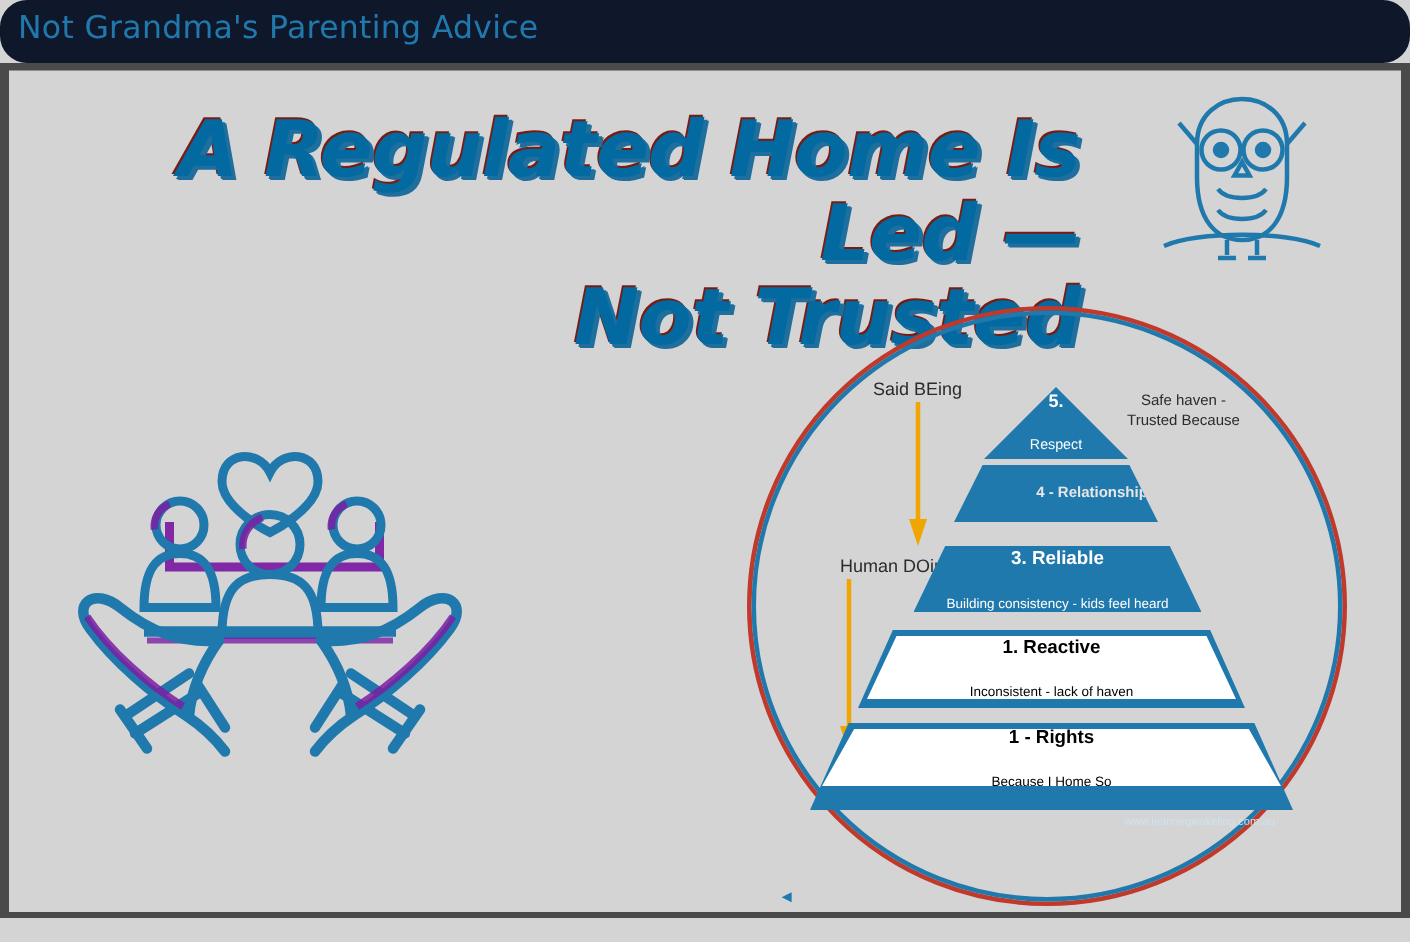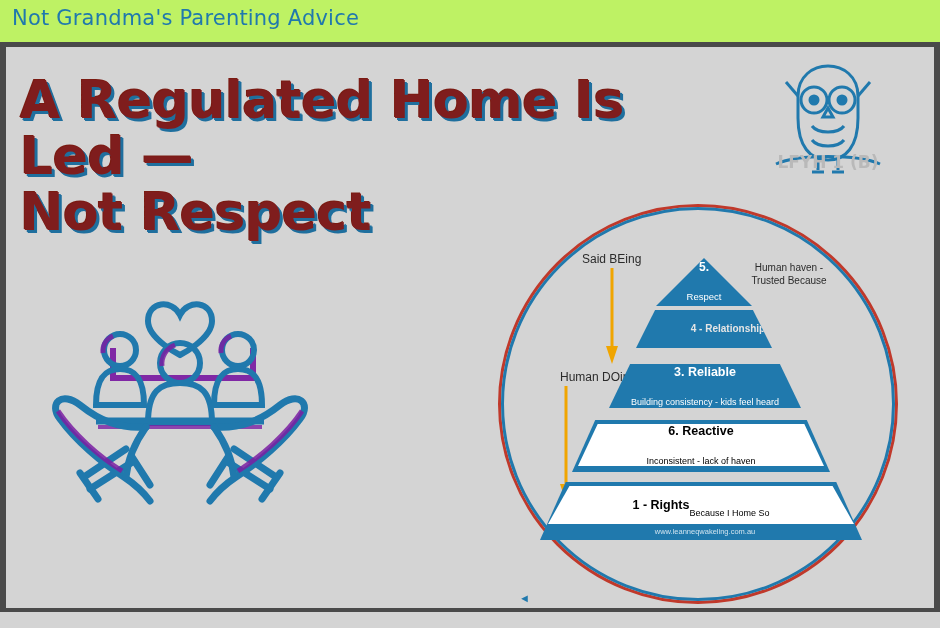--- a/index.html
+++ b/index.html
@@ -19,21 +19,22 @@
     height: 628px;
     background: #d4d4d4;
     overflow: hidden;
   }
 
   
   .header-bar {
     position: absolute;
     left: 0; top: 0;
     width: 940px; height: 42px;
-    background: #bef264;
+    background: #0f172a;
+    border-radius: 18px;
   }
   .header-title {
     position: absolute;
     left: 12px; top: 6px;
     font-size: 21px;
     color: #2079ad;
     font-family: "DejaVu Sans", sans-serif;
     letter-spacing: 0.2px;
     white-space: nowrap;
   }
@@ -60,26 +61,27 @@
     left: 0; bottom: 16px;
     width: 940px; height: 4px;
     background: #4a4a4a;
   }
 
   
   .main-title {
     position: absolute;
     left: 20px; top: 72px;
     width: 700px;
-    text-align: left;
+    text-align: right;
     font-family: "DejaVu Sans", sans-serif;
     font-weight: bold;
+    font-style: italic;
     font-size: 52px;
     line-height: 1.08;
-    color: #7f1d1d;
+    color: #0369a1;
     text-shadow:
       2px 2px 0 #1f6f9e,
       3px 3px 0 #1f6f9e,
       -1px -1px 0 #7a1b12;
     letter-spacing: -0.5px;
   }
   .main-title .line2 { display: block; }
 
   
   .owl-logo {
@@ -207,30 +209,30 @@
     background: #2079ad;
     clip-path: polygon(8% 0%, 92% 0%, 100% 100%, 0% 100%);
   }
   .level1-inner {
     position: absolute;
     left: 548px; top: 486px;
     width: 306px; height: 38px;
     background: #ffffff;
     clip-path: polygon(7% 0%, 93% 0%, 100% 100%, 0% 100%);
     display: flex;
-    flex-direction: row;
+    flex-direction: column;
     align-items: center;
     justify-content: center;
     text-align: center;
   }
   .pyramid-url {
     position: absolute;
-    left: 560px; top: 527px;
+    left: 560px; top: 543px;
     width: 290px;
-    text-align: center;
+    text-align: right;
     font-size: 7.5px;
     color: #cfe3ef;
   }
 
   
   .side-label {
     position: absolute;
     font-size: 12px;
     color: #2b2b2b;
     white-space: nowrap;
@@ -272,21 +274,21 @@
   <div class="header-bar">
     <div class="header-title">Not Grandma's Parenting Advice</div>
   </div>
   <div class="header-rule"></div>
   <div class="left-rail"></div>
   <div class="right-rail"></div>
   <div class="footer-rule"></div>
 
   <div class="main-title">
     <span>A Regulated Home Is Led —</span>
-    <span class="line2">Not Respect</span>
+    <span class="line2">Not Trusted</span>
   </div>
 
   <div class="owl-logo">
     <svg viewBox="0 0 120 130" width="120" height="130" fill="none" stroke="#2079ad" stroke-width="3">
       <path d="M30 40 C30 20 45 10 60 10 C75 10 90 20 90 40 L90 62 C90 90 78 104 60 104 C42 104 30 90 30 62 Z"></path>
       <circle cx="46" cy="44" r="13"></circle>
       <circle cx="74" cy="44" r="13"></circle>
       <circle cx="46" cy="44" r="4" fill="#2079ad"></circle>
       <circle cx="74" cy="44" r="4" fill="#2079ad"></circle>
       <path d="M60 52 L55 61 L65 61 Z"></path>
@@ -294,21 +296,20 @@
       <path d="M90 40 L102 26"></path>
       <path d="M44 70 C50 78 70 78 76 70"></path>
       <path d="M44 84 C50 92 70 92 76 84"></path>
       <path d="M8 108 C30 98 90 98 112 108"></path>
       <path d="M50 104 L50 114"></path>
       <path d="M70 104 L70 114"></path>
       <path d="M44 116 L56 116"></path>
       <path d="M64 116 L76 116"></path>
     </svg>
   </div>
-  <div class="owl-label">LFYH 1 (B)</div>
 
   <div class="hands-graphic">
     <svg viewBox="0 0 280 280" width="280" height="280" fill="none">
       <g stroke="#7b1fa2" stroke-width="6" opacity="0.95" transform="translate(3,3)">
         <path d="M70 100 L70 130 L210 130 L210 100"></path>
       </g>
 
       <g stroke="#2079ad" stroke-width="6">
         <path d="M140 70 C132 54 108 56 108 76 C108 94 140 110 140 110 C140 110 172 94 172 76 C172 56 148 54 140 70 Z"></path>
       </g>
@@ -357,21 +358,21 @@
   </div>
 
   <div class="circle-wrap">
     <div class="circle-outer"></div>
     <div class="circle-inner"></div>
   </div>
 
   <div class="side-label label-being">Said BEing</div>
   <div class="side-label label-doing">Human DOing</div>
   <div class="label-safe">
-    <div>Human haven -</div>
+    <div>Safe haven -</div>
     <div>Trusted Because</div>
   </div>
 
   <div class="arrow arrow-being">
     <svg viewBox="0 0 16 96" width="16" height="96">
       <line x1="8" y1="0" x2="8" y2="80" stroke="#f0a500" stroke-width="3"></line>
       <polygon points="8,96 2,78 14,78" fill="#f0a500"></polygon>
     </svg>
   </div>
   <div class="arrow arrow-doing">
@@ -390,21 +391,21 @@
     <div class="lvl-title">4 - Relationship</div>
   </div>
 
   <div class="level level3 lvl-blue">
     <div class="lvl-title">3. Reliable</div>
     <div class="lvl-sub">Building consistency - kids feel heard</div>
   </div>
 
   <div class="level level2-shape"></div>
   <div class="level2-inner">
-    <div class="lvl-title">6.  Reactive</div>
+    <div class="lvl-title">1.  Reactive</div>
     <div class="lvl-sub">Inconsistent - lack of haven</div>
   </div>
 
   <div class="level level1-shape"></div>
   <div class="level1-inner">
     <div class="lvl-title">1 - Rights</div>
     <div class="lvl-sub">Because I Home So</div>
   </div>
   <div class="pyramid-url">www.leanneqwakeling.com.au</div>
 

